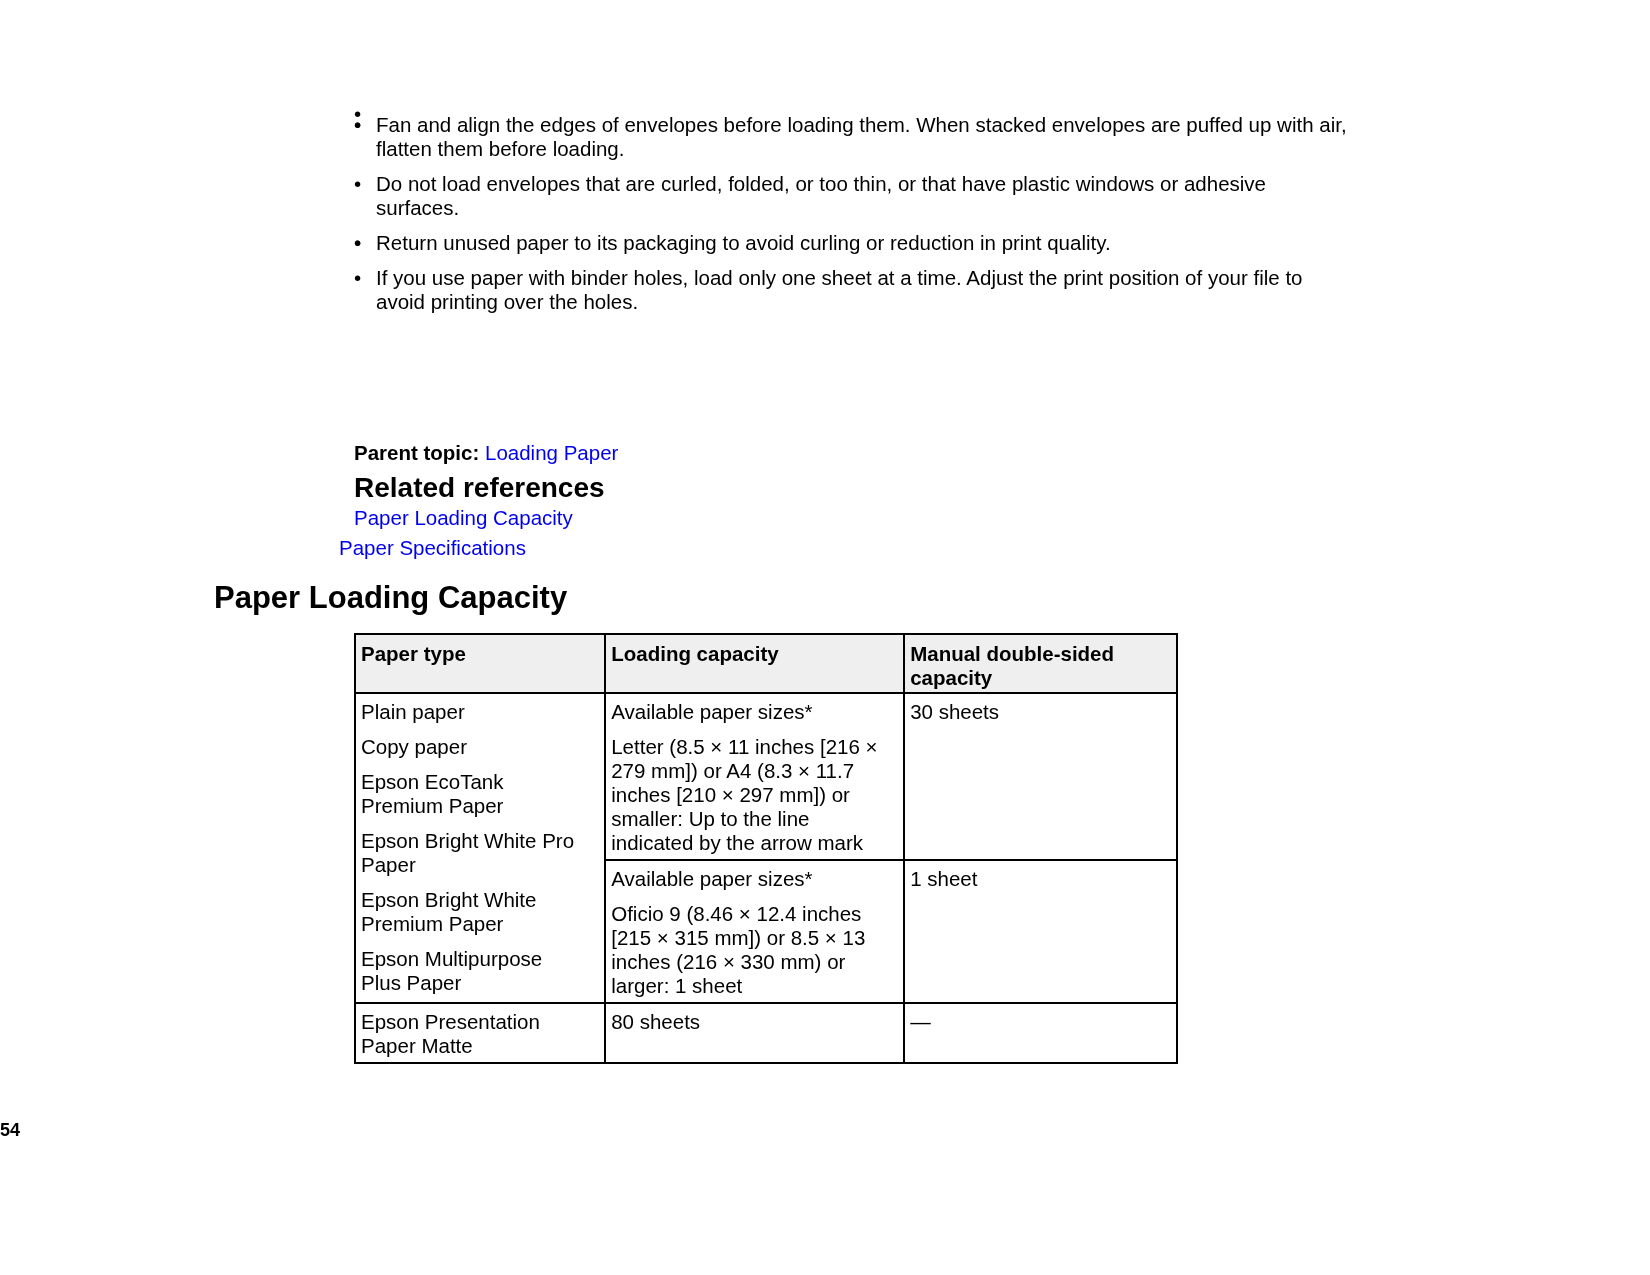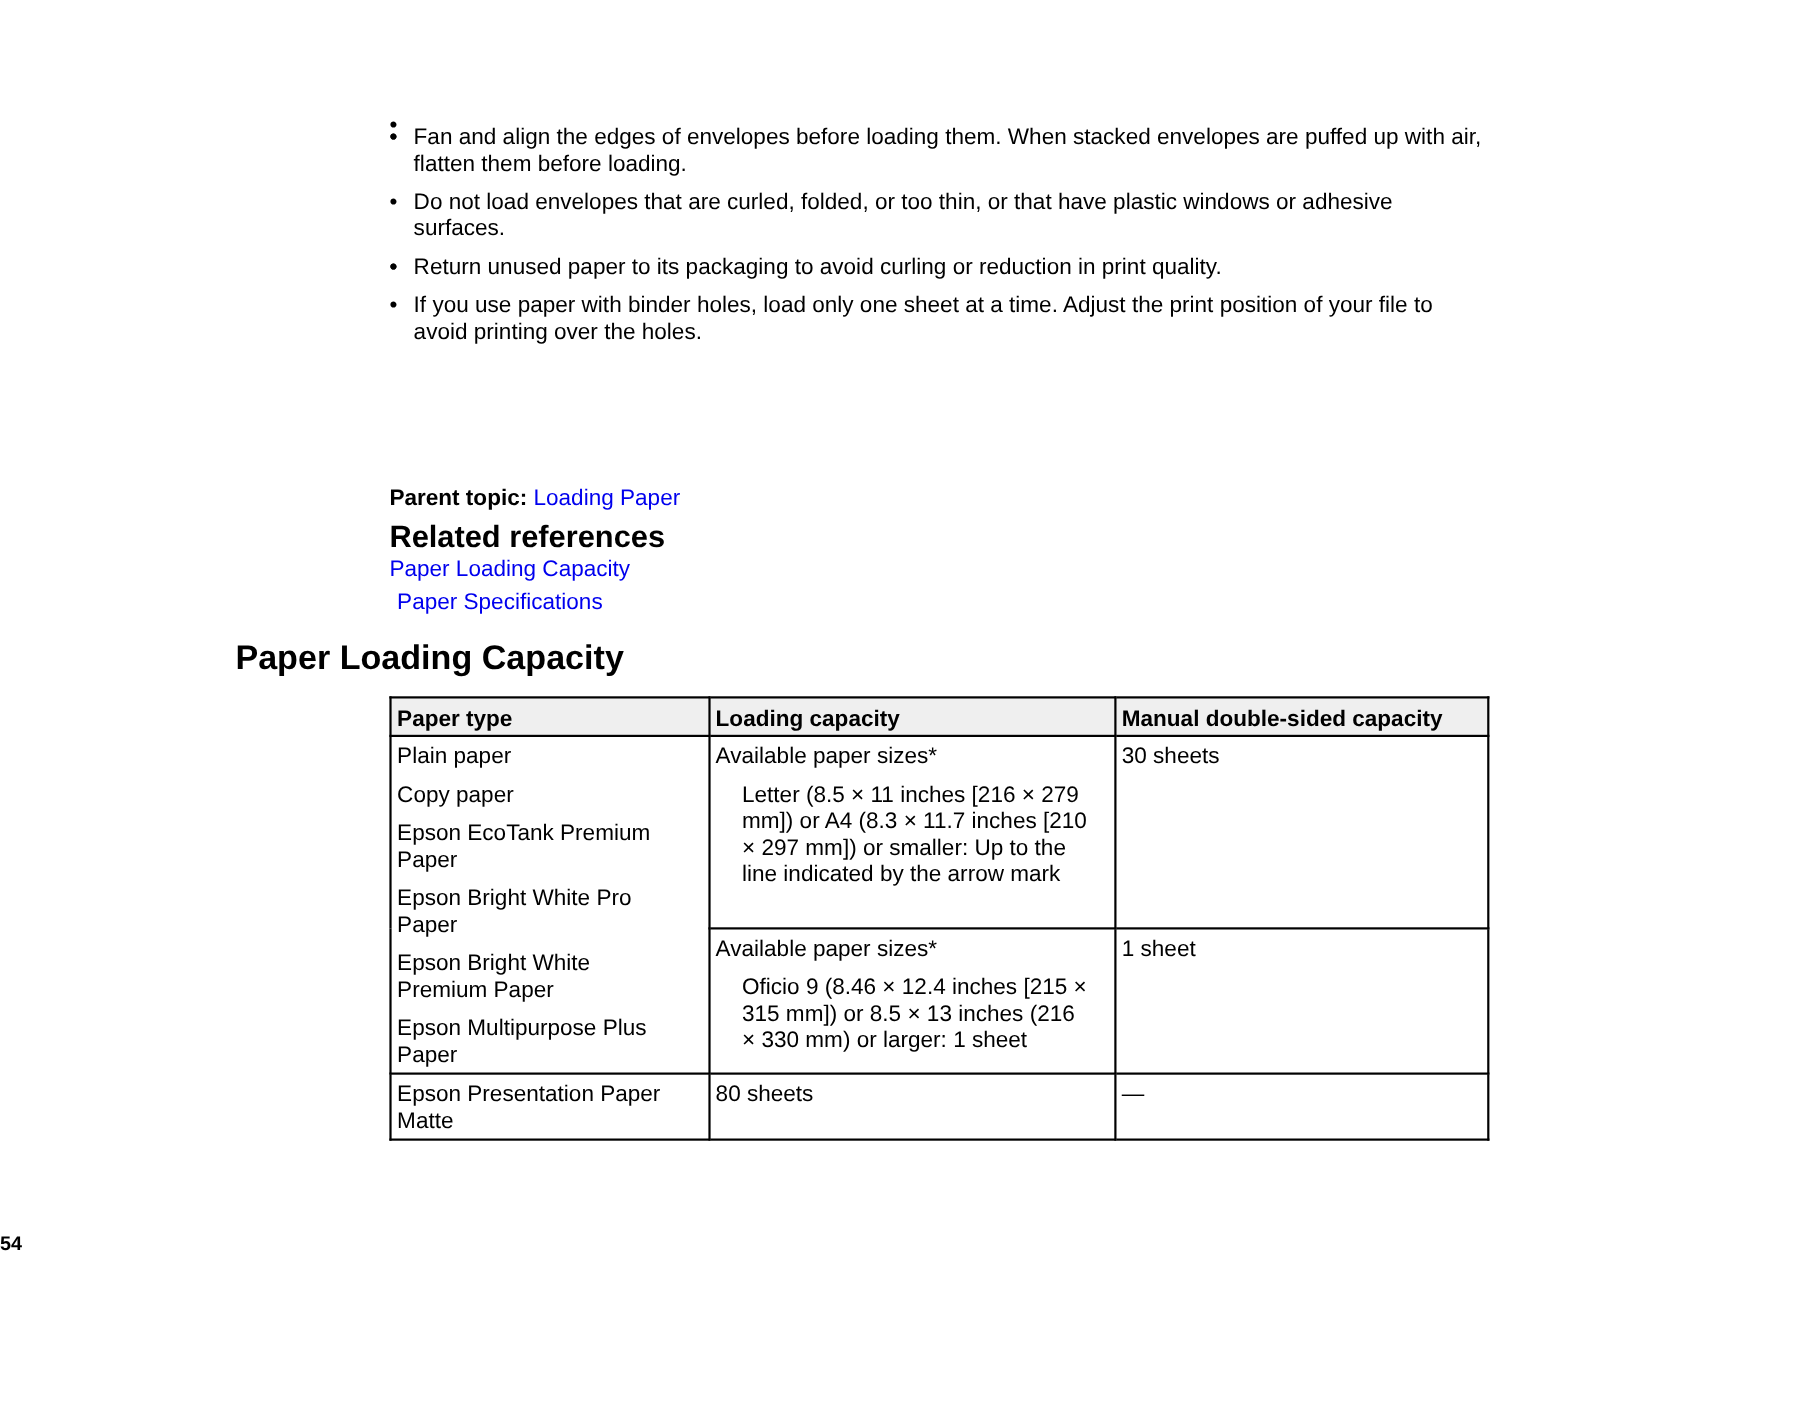--- a/index.html
+++ b/index.html
@@ -6,29 +6,29 @@
   body { width:1650px; height:1275px; position:relative; overflow:hidden;
          font-family:"Liberation Sans", sans-serif; color:#000; }
   .bullets { position:absolute; left:354px; top:102px; width:1000px; margin:0; padding:0; list-style:none; }
   .bullets li { position:relative; padding-left:22px; font-size:20.5px; line-height:24px; margin-bottom:11px; }
   .bullets li .dot { position:absolute; left:0; top:0; }
   .parent { position:absolute; left:354px; top:441px; font-size:20.5px; line-height:24px; }
   .b { font-weight:bold; }
   a.link { color:#0000ee; text-decoration:none; }
   .related-h { position:absolute; left:354px; top:476px; font-size:28px; font-weight:bold; line-height:24px; }
   .rel1 { position:absolute; left:354px; top:506px; font-size:20.5px; line-height:24px; }
-  .rel2 { position:absolute; left:361px; top:536px; font-size:20.5px; line-height:24px; }
+  .rel2 { position:absolute; left:339px; top:536px; font-size:20.5px; line-height:24px; }
   h1.section { position:absolute; left:214px; top:580px; margin:0; font-size:31px; font-weight:bold; }
-  table.cap { position:absolute; left:354px; top:633px; width:1000px; border-collapse:collapse; border:2px solid #000; font-size:20.5px; }
+  table.cap { position:absolute; left:354px; top:633px; width:824px; border-collapse:collapse; border:2px solid #000; font-size:20.5px; }
   table.cap th, table.cap td { border:2px solid #000; vertical-align:top; text-align:left; padding:6px 20px 4px 5px; line-height:24px; }
   table.cap th { background:#efefef; font-weight:bold; padding:7px 5px 2px 5px; }
   .pt { display:block; margin-bottom:11px; }
   .pt:last-child { margin-bottom:0; }
   .para { display:block; margin-bottom:11px; }
-  .para:last-child { margin-bottom:0;margin-left:24px; }
+  .para:last-child { margin-bottom:0; }
   .pagenum { position:absolute; left:0; width:1568px; text-align:left; top:1120px; font-size:18px; font-weight:bold; }
 </style>
 </head>
 <body>
 
 <ul class="bullets">
   <li><span class="dot">•</span></li>
   <li><span class="dot">•</span></li>
   <li><span class="dot">•</span><span>Fan and align the edges of envelopes before loading them. When stacked envelopes are puffed up with air, flatten them before loading.</span></li>
   <li><span class="dot">•</span><span>Do not load envelopes that are curled, folded, or too thin, or that have plastic windows or adhesive surfaces.</span></li>

